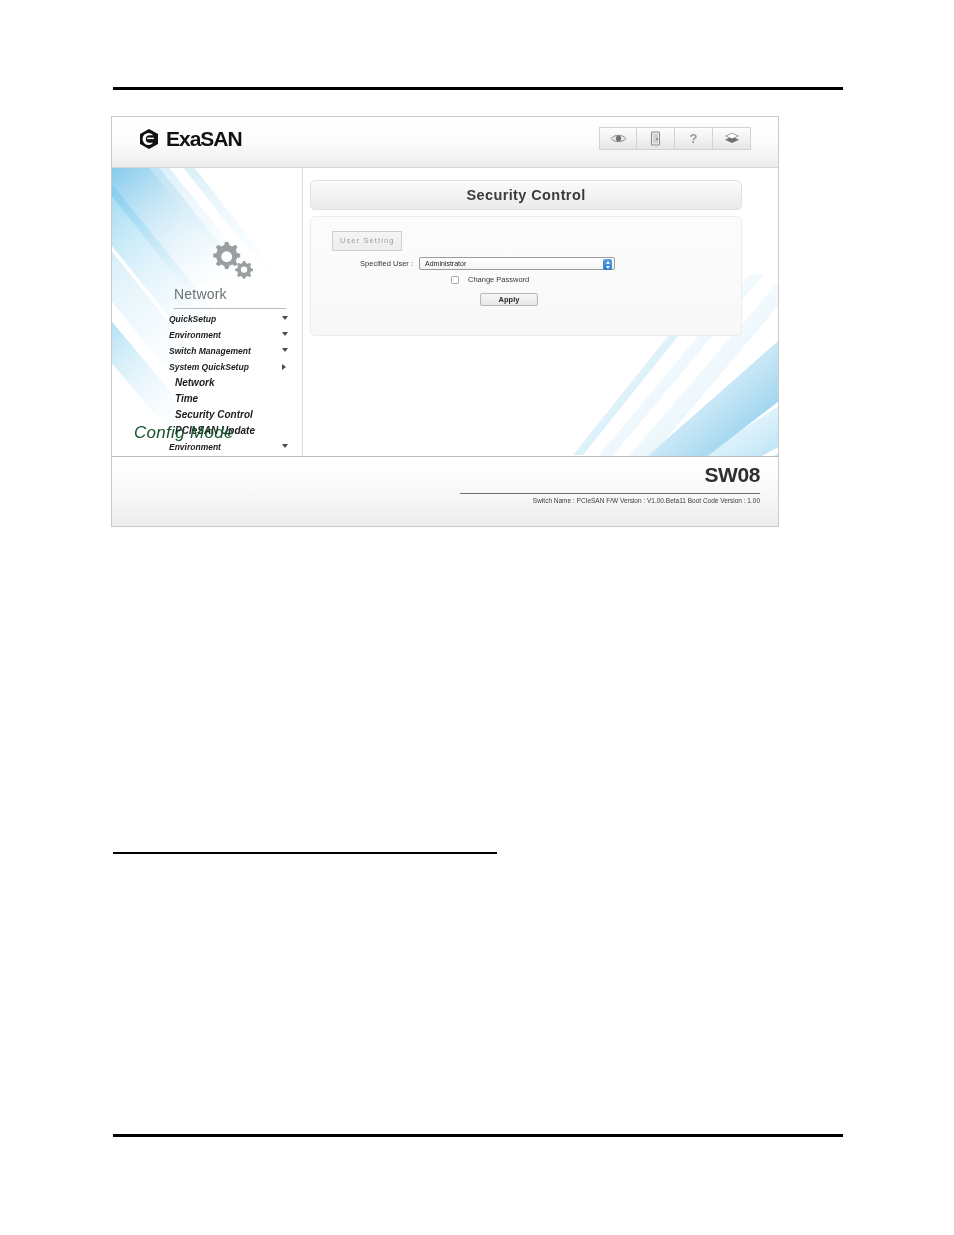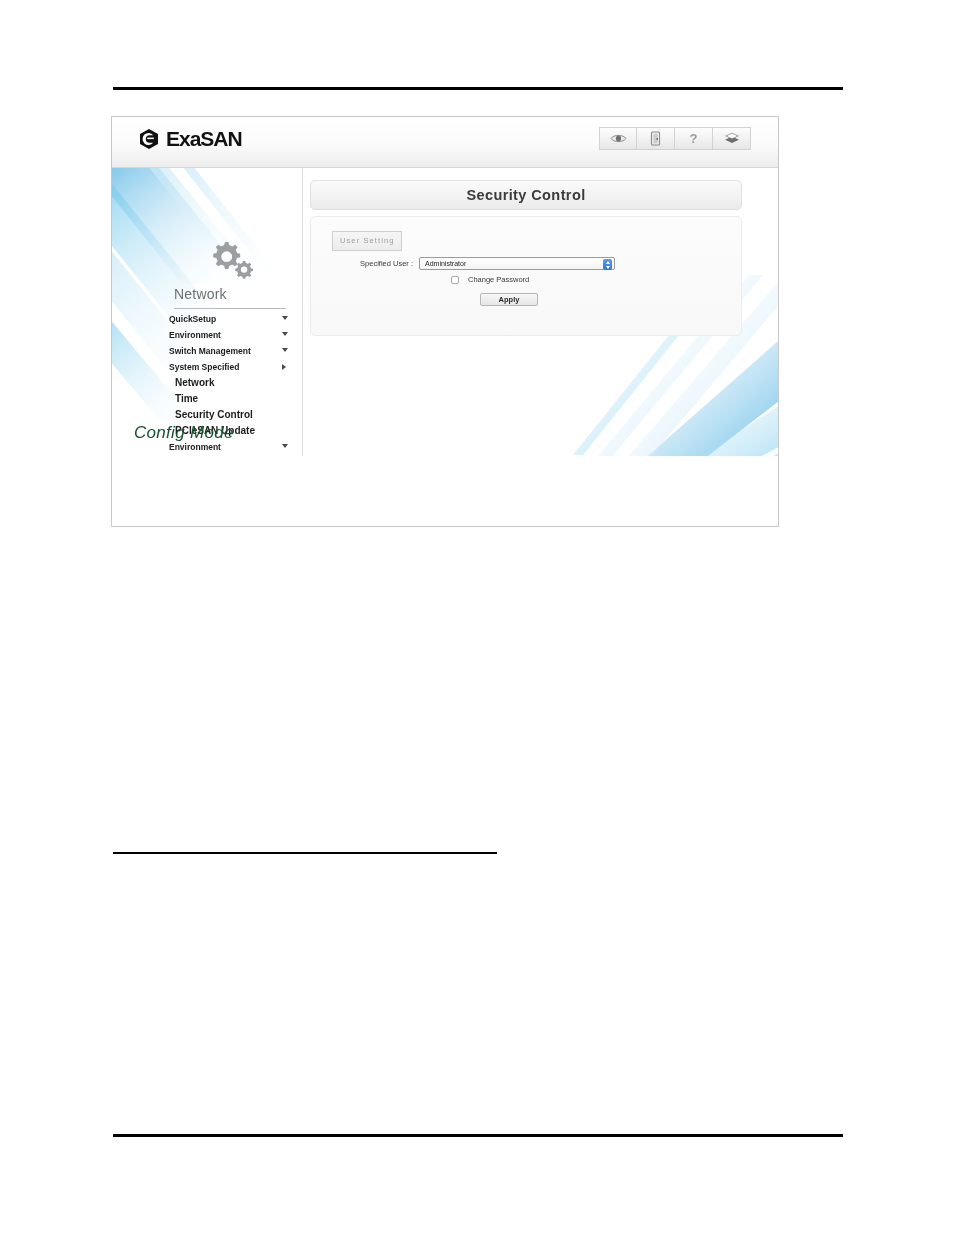--- a/index.html
+++ b/index.html
@@ -141,20 +141,21 @@
     top: 143px;
     width: 125px;
   }
   .nav-item {
     position: relative;
     height: 16px;
     line-height: 16px;
     font-size: 8.5px;
     color: #1c1c1c;
     white-space: nowrap;
+    font-style: italic;
   }
   .nav-item.top-level { font-weight: bold; }
   .nav-item.sub { padding-left: 6px; font-weight: bold; font-size: 10px; }
   .nav-arrow {
     position: absolute;
     right: 6px;
     top: 5px;
     width: 0; height: 0;
     border-left: 3px solid transparent;
     border-right: 3px solid transparent;
@@ -491,21 +492,21 @@
         </div>
         <div class="nav-item top-level">
           <span>Environment</span>
           <span class="nav-arrow"></span>
         </div>
         <div class="nav-item top-level">
           <span>Switch Management</span>
           <span class="nav-arrow"></span>
         </div>
         <div class="nav-item top-level">
-          <span>System Specified</span>
+          <span>System QuickSetup</span>
           <span class="nav-arrow right"></span>
         </div>
         <div class="nav-item sub">
           <span>Network</span>
         </div>
         <div class="nav-item sub">
           <span>Time</span>
         </div>
         <div class="nav-item sub">
           <span>Security Control</span>
@@ -546,13 +547,18 @@
         <div class="form-row" id="row-change-password">
           <span id="change-password-box"></span>
           <span id="change-password-label">Change Password</span>
         </div>
 
         <div id="apply-button">Apply</div>
       </div>
     </div>
   </div>
 
+  <div id="app-footer">
+    <div id="model-name">SW08</div>
+    <div id="footer-divider"></div>
+    <div id="footer-status">Switch Name : PCIeSAN  F/W Version : V1.00.Beta11  Boot Code Version : 1.00</div>
+  </div>
 </div>
 
 </body></html>

